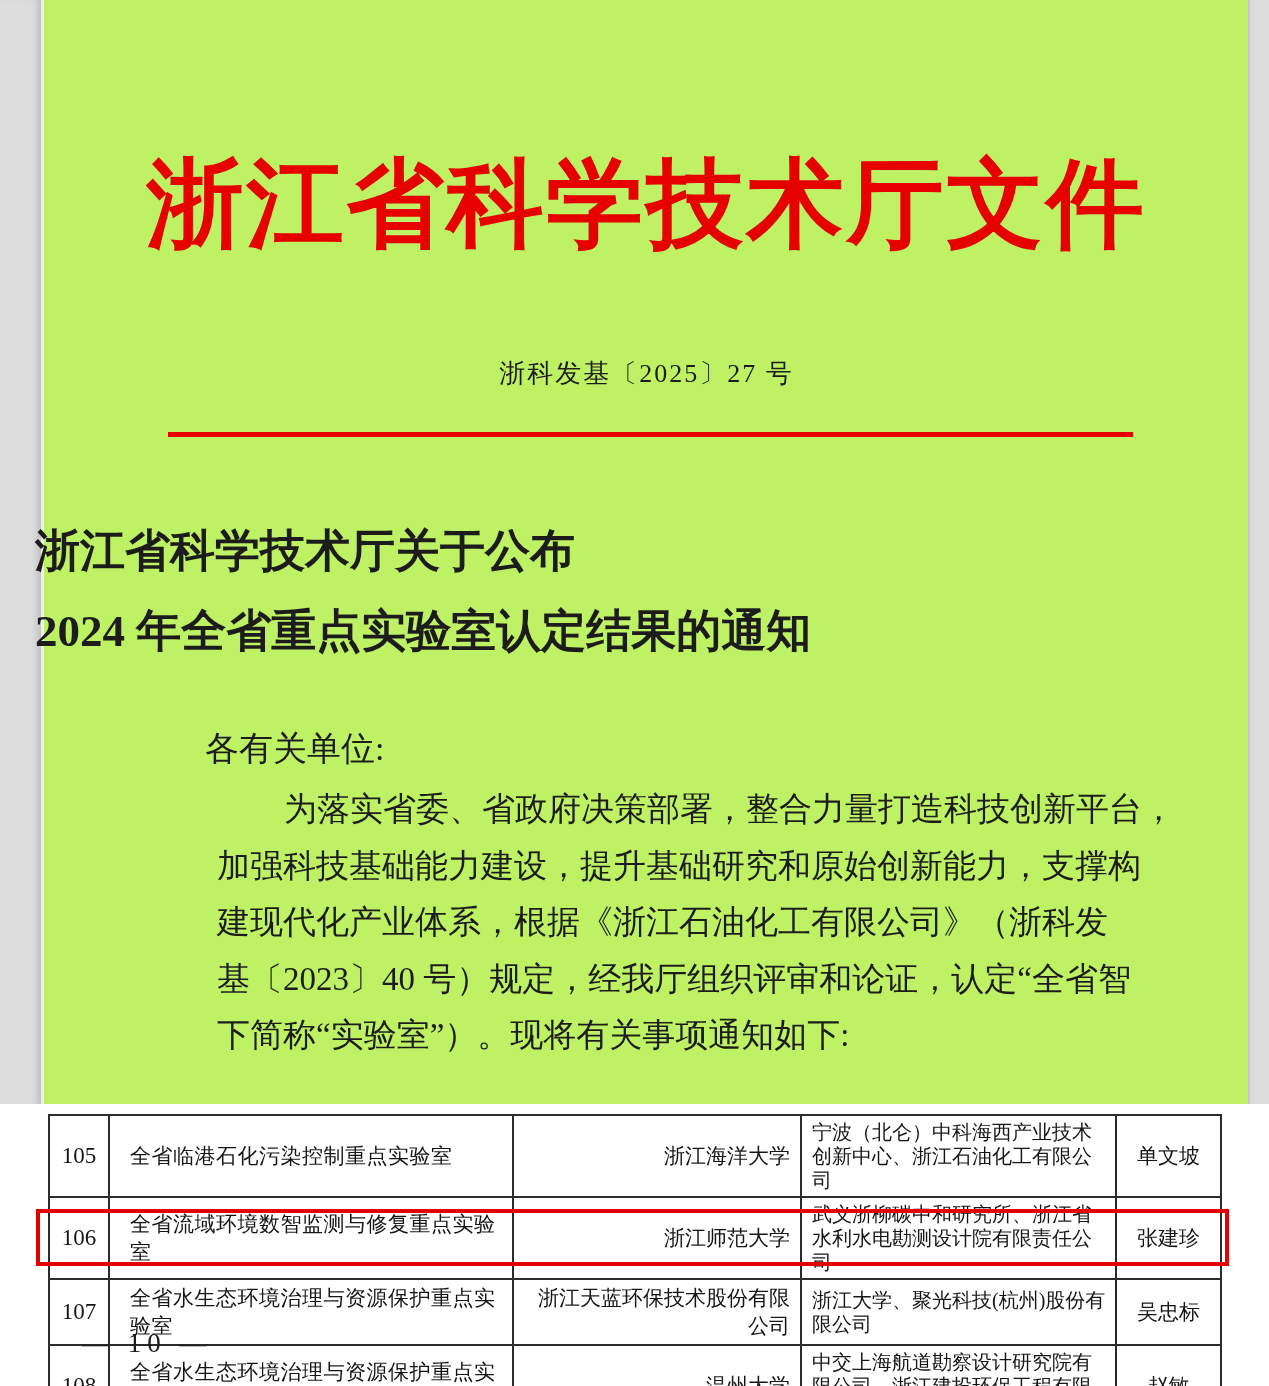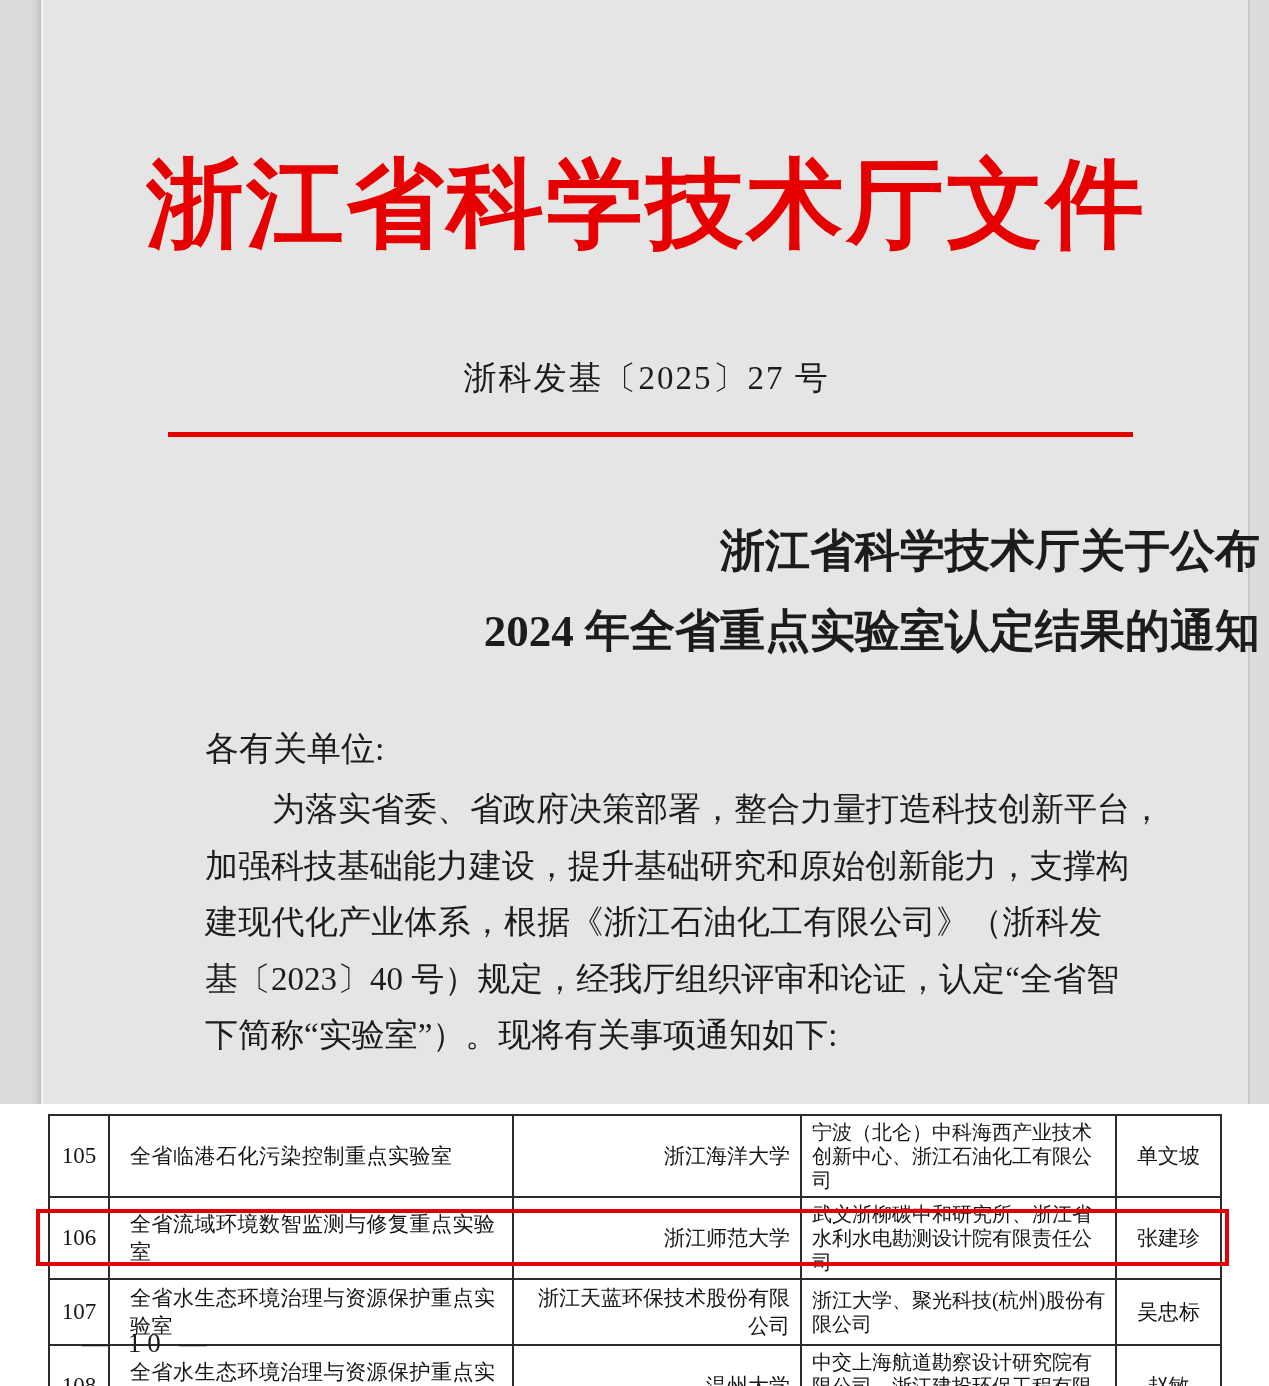--- a/index.html
+++ b/index.html
@@ -6,52 +6,52 @@
     --accent-red:#e60000;
     --highlight-red:#e30000;
     --text-black:#1c1c1c;
     --margin-gray:#dcdcdc;
     --border-dark:#2b2b2b;
   }
   *{margin:0;padding:0;box-sizing:border-box;}
   html,body{background:#ffffff;}
   body{font-family:"Liberation Serif","DejaVu Serif",serif;color:var(--text-black);}
   .canvas{
-    position:relative;width:1269px;height:1386px;background:#e5e5e5;overflow:hidden;
+    position:relative;width:1269px;height:1386px;background:#bef264;overflow:hidden;
   }
   
   .margin-strip{position:absolute;top:0;background:var(--margin-gray);}
   .margin-strip.left{left:0;width:44px;height:1106px;border-right:3px solid #efefef;box-shadow:inset -8px 0 8px -6px rgba(0,0,0,.18);}
   .margin-strip.right{left:1248px;width:21px;height:1106px;border-left:2px solid #c9c9c9;}
   
   .header-title{
     position:absolute;left:45px;width:1203px;top:142px;height:130px;
     text-align:center;color:var(--accent-red);
     font-size:97px;font-weight:900;letter-spacing:3px;line-height:126px;white-space:nowrap;
   }
   .doc-number{
     position:absolute;left:45px;width:1203px;top:356px;
-    text-align:center;font-size:33px;letter-spacing:2px;
+    text-align:center;font-size:26px;letter-spacing:2px;
   }
   .red-line{
     position:absolute;left:168px;width:965px;top:432px;height:5px;
     background:var(--accent-red);
   }
-  .notice-title{position:absolute;left:45px;width:1215px;top:524px;text-align:right;font-weight:bold;}
+  .notice-title{position:absolute;left:35px;width:1215px;top:524px;text-align:left;font-weight:bold;}
   .notice-title .line{font-size:45px;line-height:55px;}
   .notice-title .line + .line{margin-top:25px;}
   .salutation{
     position:absolute;left:205px;top:726px;font-size:34px;
   }
   .body-text{
     position:absolute;left:205px;width:897px;top:781px;
   }
   .body-line{
     font-size:33px;line-height:56.5px;height:56.5px;white-space:nowrap;
-    text-align:justify;text-align-last:justify;text-justify:inter-character;
+    text-align:justify;text-align-last:justify;text-justify:inter-character;margin-left:12px;
   }
   .body-line.indent{padding-left:67px;}
   .body-line.last{text-align-last:left;}
   
   .table-section{position:absolute;left:0;top:1104px;width:1269px;height:282px;background:#ffffff;}
   .results-table{
     position:absolute;left:48px;top:10px;width:1172px;
     border-collapse:collapse;table-layout:fixed;
   }
   .results-table td{

